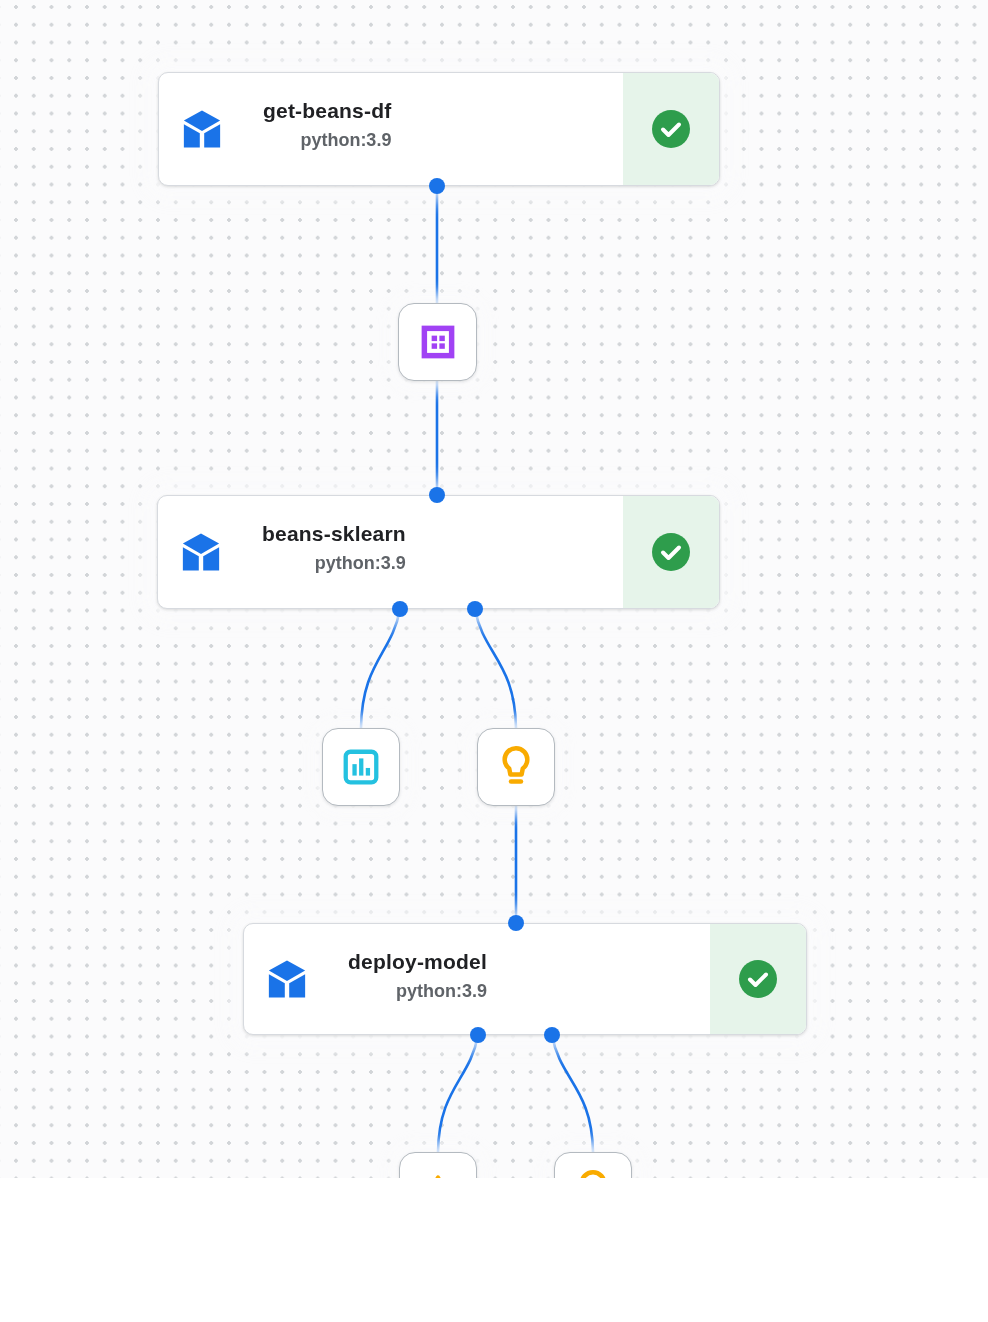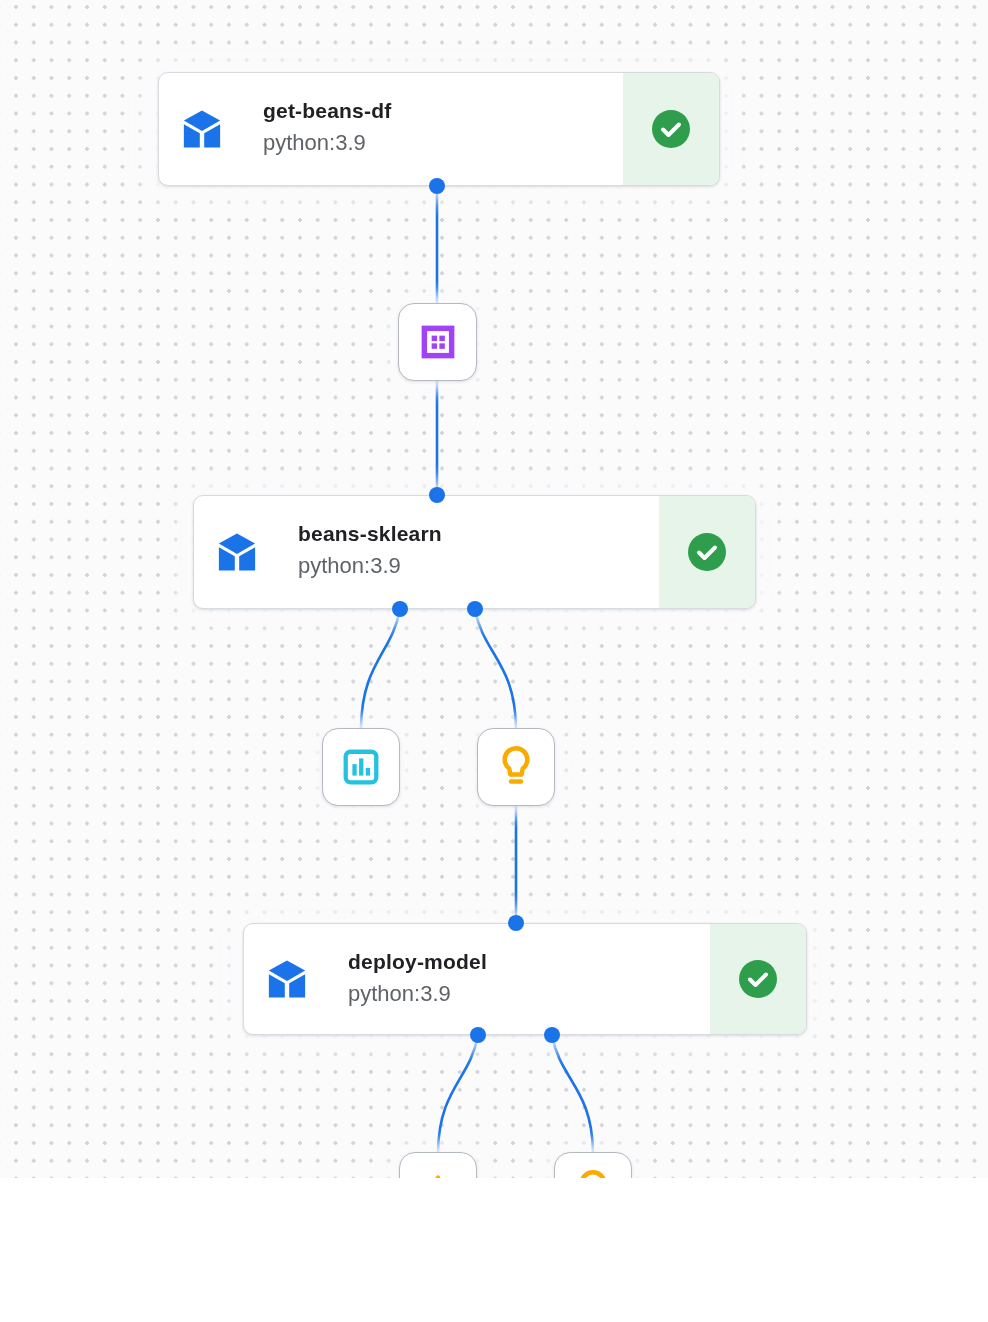--- a/index.html
+++ b/index.html
@@ -9,20 +9,21 @@
   }
   .canvas {
     position: relative;
     width: 988px;
     height: 1178px;
     overflow: hidden;
     background-color: #fbfbfc;
     background-image: radial-gradient(circle, #d2d5d8 1.6px, rgba(210,213,216,0) 2.0px);
     background-size: 17.75px 17.75px;
     background-position: 7.1px -1.9px;
+    text-align: right;
   }
   svg.layer {
     position: absolute;
     left: 0; top: 0;
     width: 988px; height: 1322px;
     pointer-events: none;
   }
   .edges-layer { z-index: 1; }
   .ports-layer { z-index: 3; }
 
@@ -47,23 +48,24 @@
     left: 104px; top: 26px;
     white-space: nowrap;
   }
   .node-title {
     font-size: 21px;
     font-weight: 700;
     color: #202124;
     letter-spacing: 0.2px;
   }
   .node-subtitle {
-    font-size: 22px;
+    font-size: 18px;
     color: #5f6368;
     margin-top: 7px;
+    font-weight: bold;
   }
   .node-status {
     position: absolute;
     top: 0; right: 0; bottom: 0;
     width: 96px;
     background: #e6f4ea;
     border-radius: 0 9px 9px 0;
     display: flex;
     align-items: center;
     justify-content: center;
@@ -118,21 +120,21 @@
   <div class="artifact" style="left:398px; top:303px; width:79px;">
     <svg width="40" height="40" viewBox="0 0 44 44">
       <rect x="7" y="7" width="30" height="30" fill="none" stroke="#a142f4" stroke-width="6"></rect>
       <rect x="15" y="15" width="6" height="6" fill="#a142f4"></rect>
       <rect x="23.5" y="15" width="6" height="6" fill="#a142f4"></rect>
       <rect x="15" y="23.5" width="6" height="6" fill="#a142f4"></rect>
       <rect x="23.5" y="23.5" width="6" height="6" fill="#a142f4"></rect>
     </svg>
   </div>
 
-  <div class="node" style="left:157px; top:495px; width:563px; height:114px;margin-left:36px;">
+  <div class="node" style="left:157px; top:495px; width:563px; height:114px;">
     <svg class="node-icon" viewBox="0 0 44 44">
       <path d="M22 2.5 L41 13.2 L22 24 L3 13.2 Z" fill="#1a73e8"></path>
       <path d="M3 17 L19.7 26.5 L19.7 41.5 L3 41.5 Z" fill="#1a73e8"></path>
       <path d="M41 17 L24.3 26.5 L24.3 41.5 L41 41.5 Z" fill="#1a73e8"></path>
     </svg>
     <div class="node-text">
       <div class="node-title">beans-sklearn</div>
       <div class="node-subtitle">python:3.9</div>
     </div>
     <div class="node-status">

